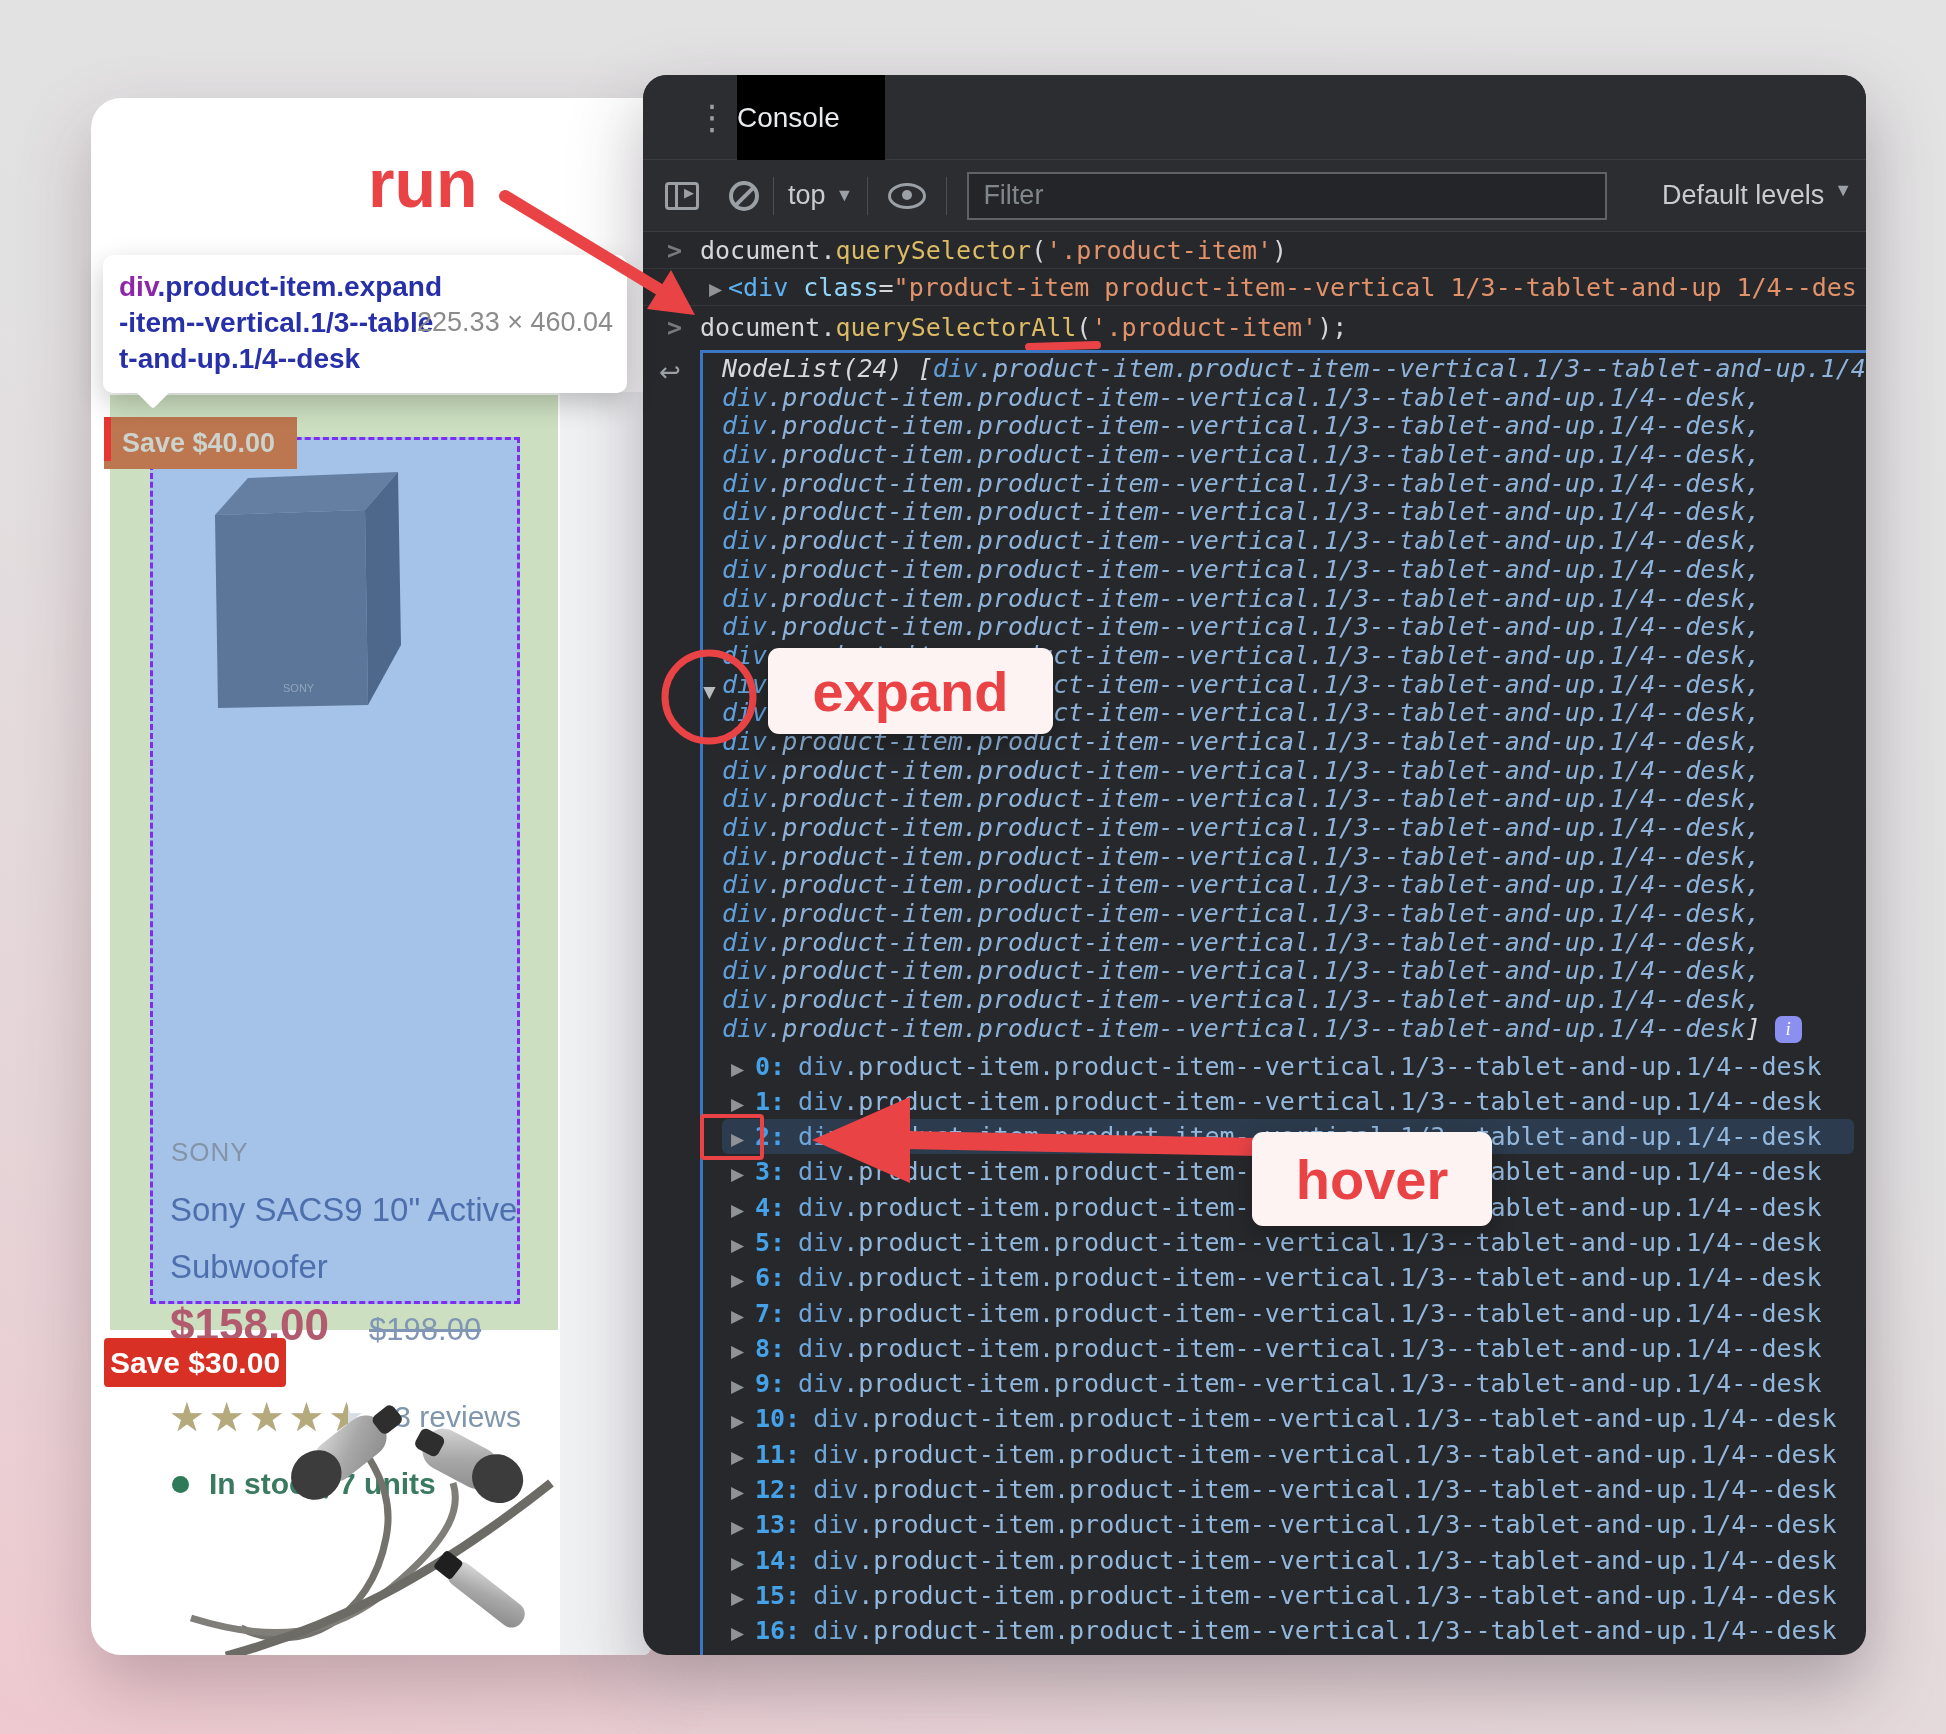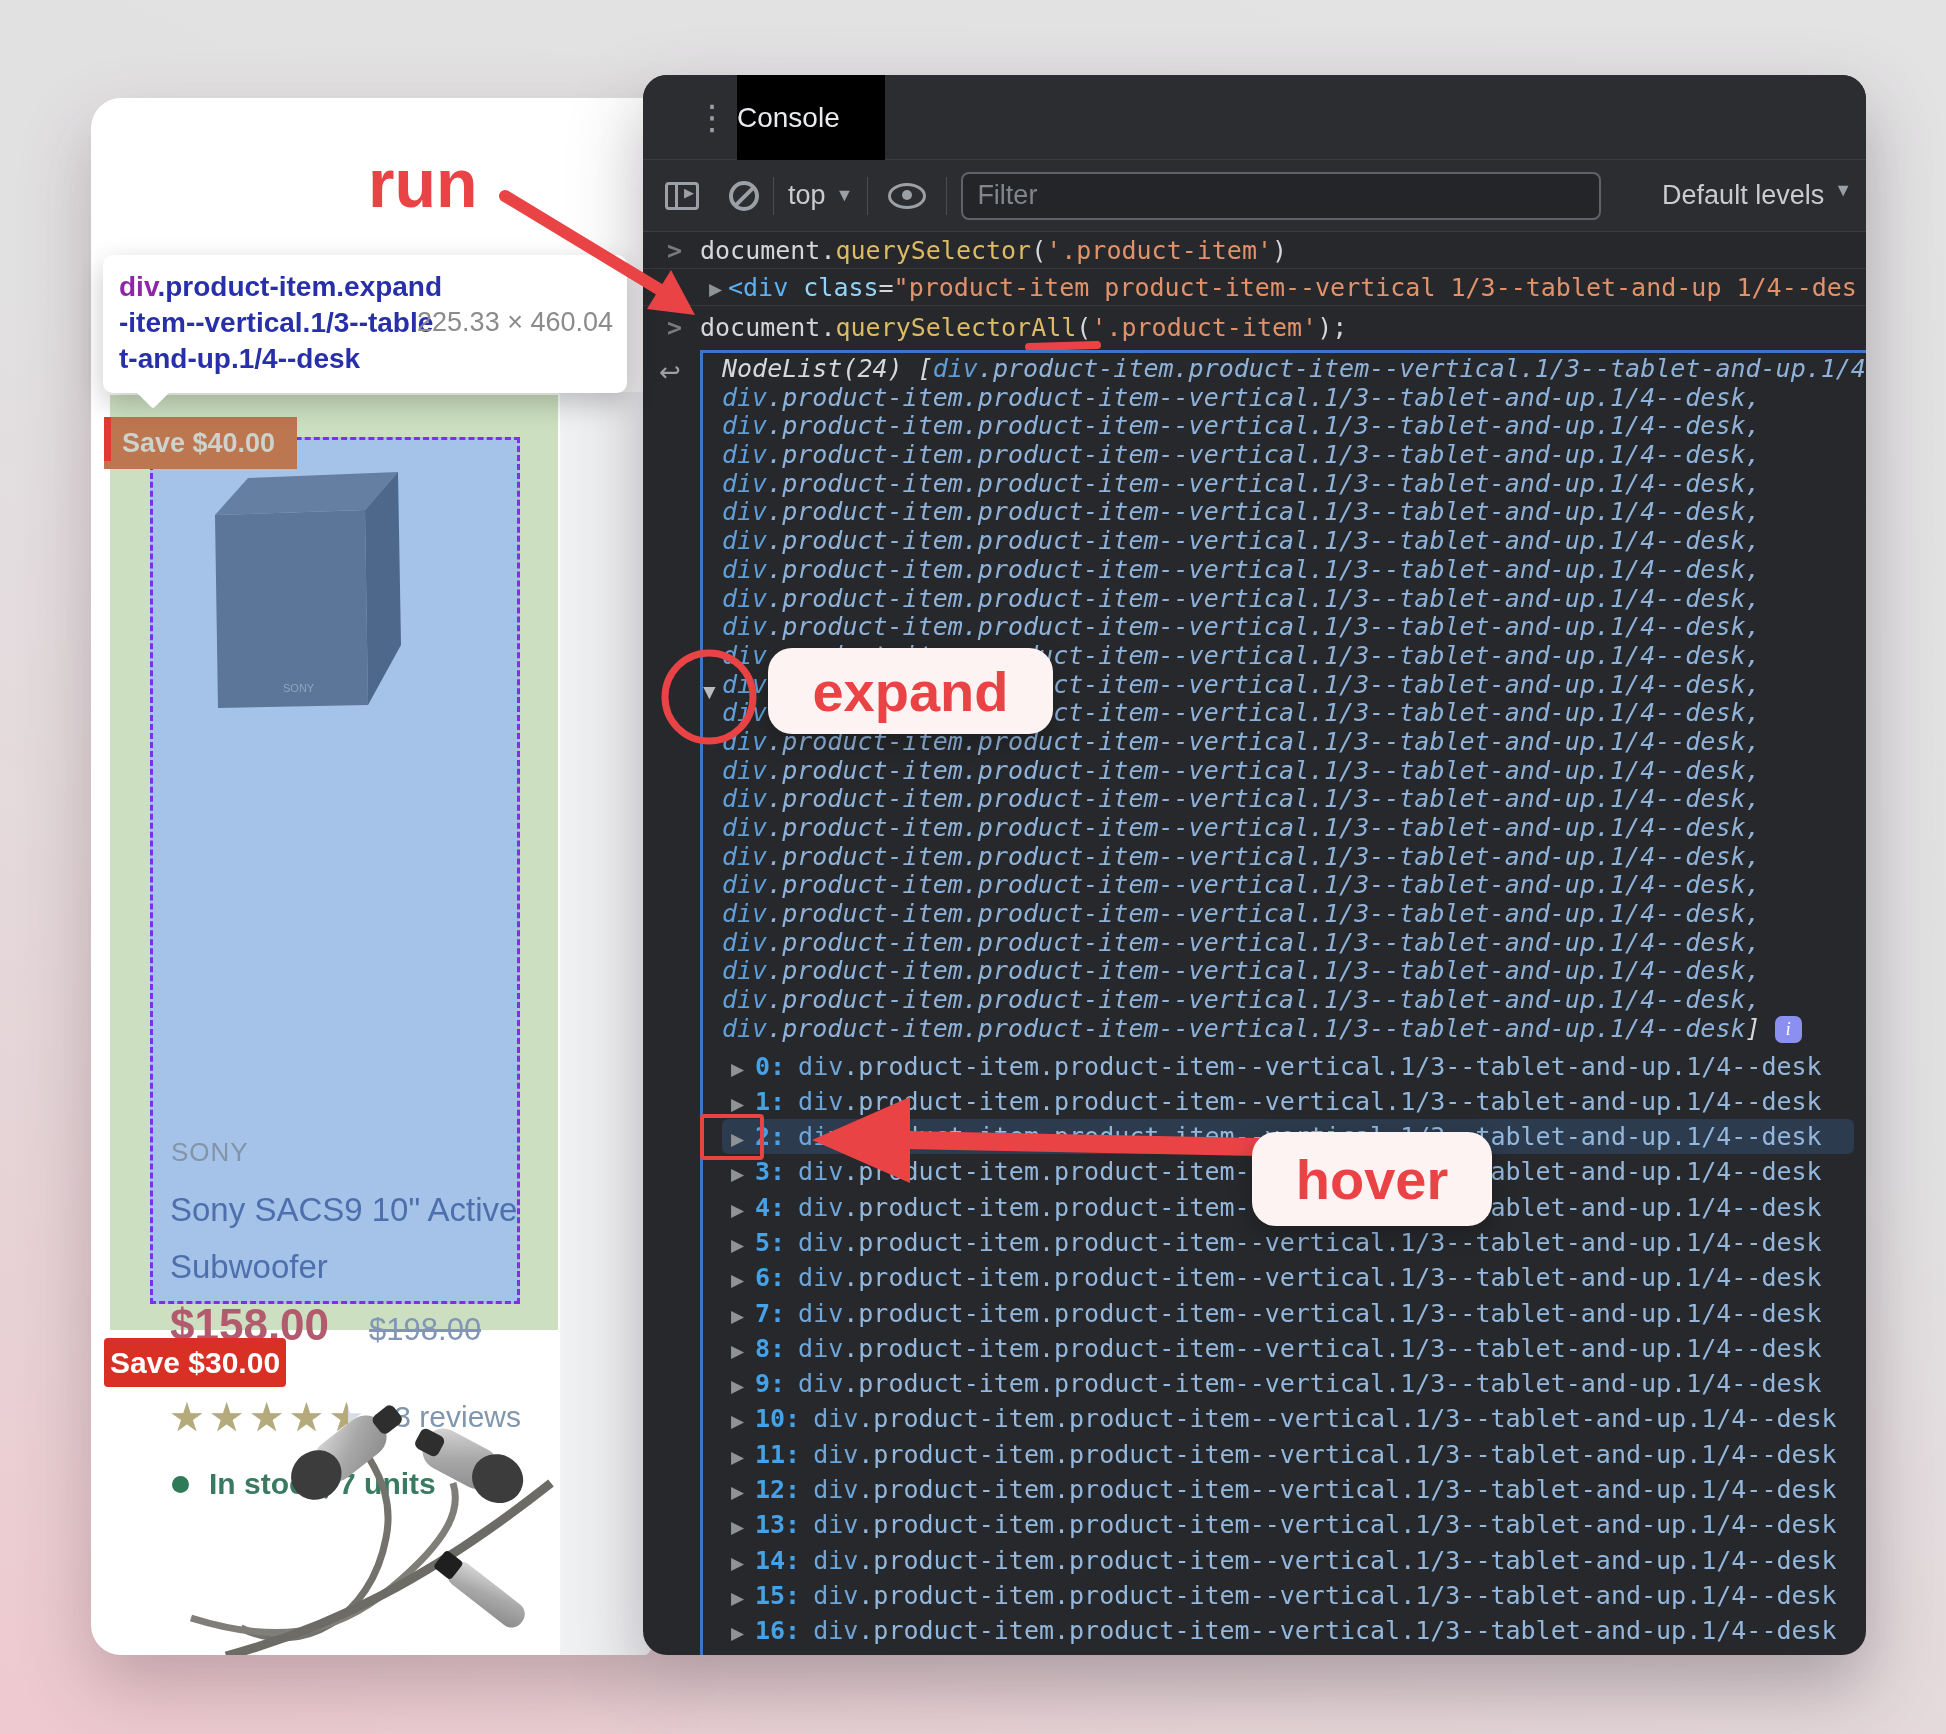--- a/index.html
+++ b/index.html
@@ -69,22 +69,22 @@
   .icon-dock:before { content:""; position:absolute; left:7px; top:0; width:3px; height:22px; background:#9aa0a6; }
   .icon-dock:after { content:"▶"; position:absolute; right:2px; top:0px; font-size:13px; color:#9aa0a6; }
   .icon-ban { width:30px; height:30px; border:4px solid #9aa0a6; border-radius:50%; margin-left:30px; position:relative; }
   .icon-ban:before { content:""; position:absolute; left:-2px; top:10px; width:26px; height:4px; background:#9aa0a6;
                      transform:rotate(-45deg); }
   .tb-label { color:#c9cbcd; font-size:27px; }
   .caret { display:inline-block; margin-left:10px; color:#9aa0a6; font-size:18px; }
   .icon-eye { width:38px; height:26px; border:3px solid #9aa0a6; border-radius:50%; position:relative; margin:0 6px; }
   .icon-eye:before { content:""; position:absolute; left:11px; top:4px; width:10px; height:10px;
                      border-radius:50%; background:#9aa0a6; }
-  .filter-box { width:640px; height:48px; border:2px solid #5f6368; background:#232528; border-radius:8px;
-                display:flex; align-items:center; padding-left:14px; }
+  .filter-box { width:640px; height:48px; border:2px solid #5f6368; background:#232528; border-radius:0;
+                display:flex; align-items:center; padding-left:14px; margin-left:6px; }
   .filter-box span { color:#80868b; font-size:27px; }
   .levels { margin-left:auto; margin-right:14px; display:flex; }
 
   
   .mono, .log-line { font-family:"DejaVu Sans Mono", monospace; font-size:25px; white-space:nowrap; }
   .log-line { position:absolute; left:0; width:100%; overflow:hidden; }
   .tok-plain { color:#d5d6d8; } .tok-fn { color:#dcbb64; } .tok-str { color:#e2926a; }
   .tok-tag { color:#5db1f0; } .tok-attr { color:#92d4f8; }
   .gut-prompt { position:absolute; left:24px; color:#787b7e; font-weight:bold; }
   .gut-return { position:absolute; left:16px; color:#9aa0a6; font-size:26px; }
@@ -109,21 +109,21 @@
   .nl-row .gut-tri { display:inline-block; width:24px; }
   .row-idx { color:#45a2e8; font-weight:bold; margin-right:13px; }
   .row-div { color:#6ea6da; } .row-rest { color:#93b7dd; }
   .nl-row.hovered { background:#2c3b4d; border-radius:6px; }
   #expand-caret { position:absolute; left:56px; top:605px; color:#b8bcbf; font-size:21px;
                   font-family:"Liberation Sans",sans-serif; }
 
   
   .anno { position:absolute; z-index:40; }
   #run-label { left:368px; top:144px; font-size:68px; font-weight:bold; color:#ea4346; }
-  .anno-box { background:#fdf3f3; border-radius:24px; box-shadow:0 8px 22px rgba(0,0,0,.25);
+  .anno-box { background:#fdf3f3; border-radius:11px; box-shadow:0 8px 22px rgba(0,0,0,.25);
               display:flex; align-items:center; justify-content:center; }
   #expand-box { left:768px; top:648px; width:285px; height:86px; }
   #expand-box span, #hover-box span { font-size:56px; font-weight:bold; color:#ea4346; }
   #hover-box { left:1252px; top:1092px; width:240px; height:94px;margin-top:40px; }
   #redrect-2 { left:700px; top:1114px; width:64px; height:46px; border:4px solid #ea4346; border-radius:4px; }
   #anno-svg { position:absolute; left:0; top:0; width:1946px; height:1734px; z-index:35; pointer-events:none; }
 </style>
 </head>
 <body>
 

